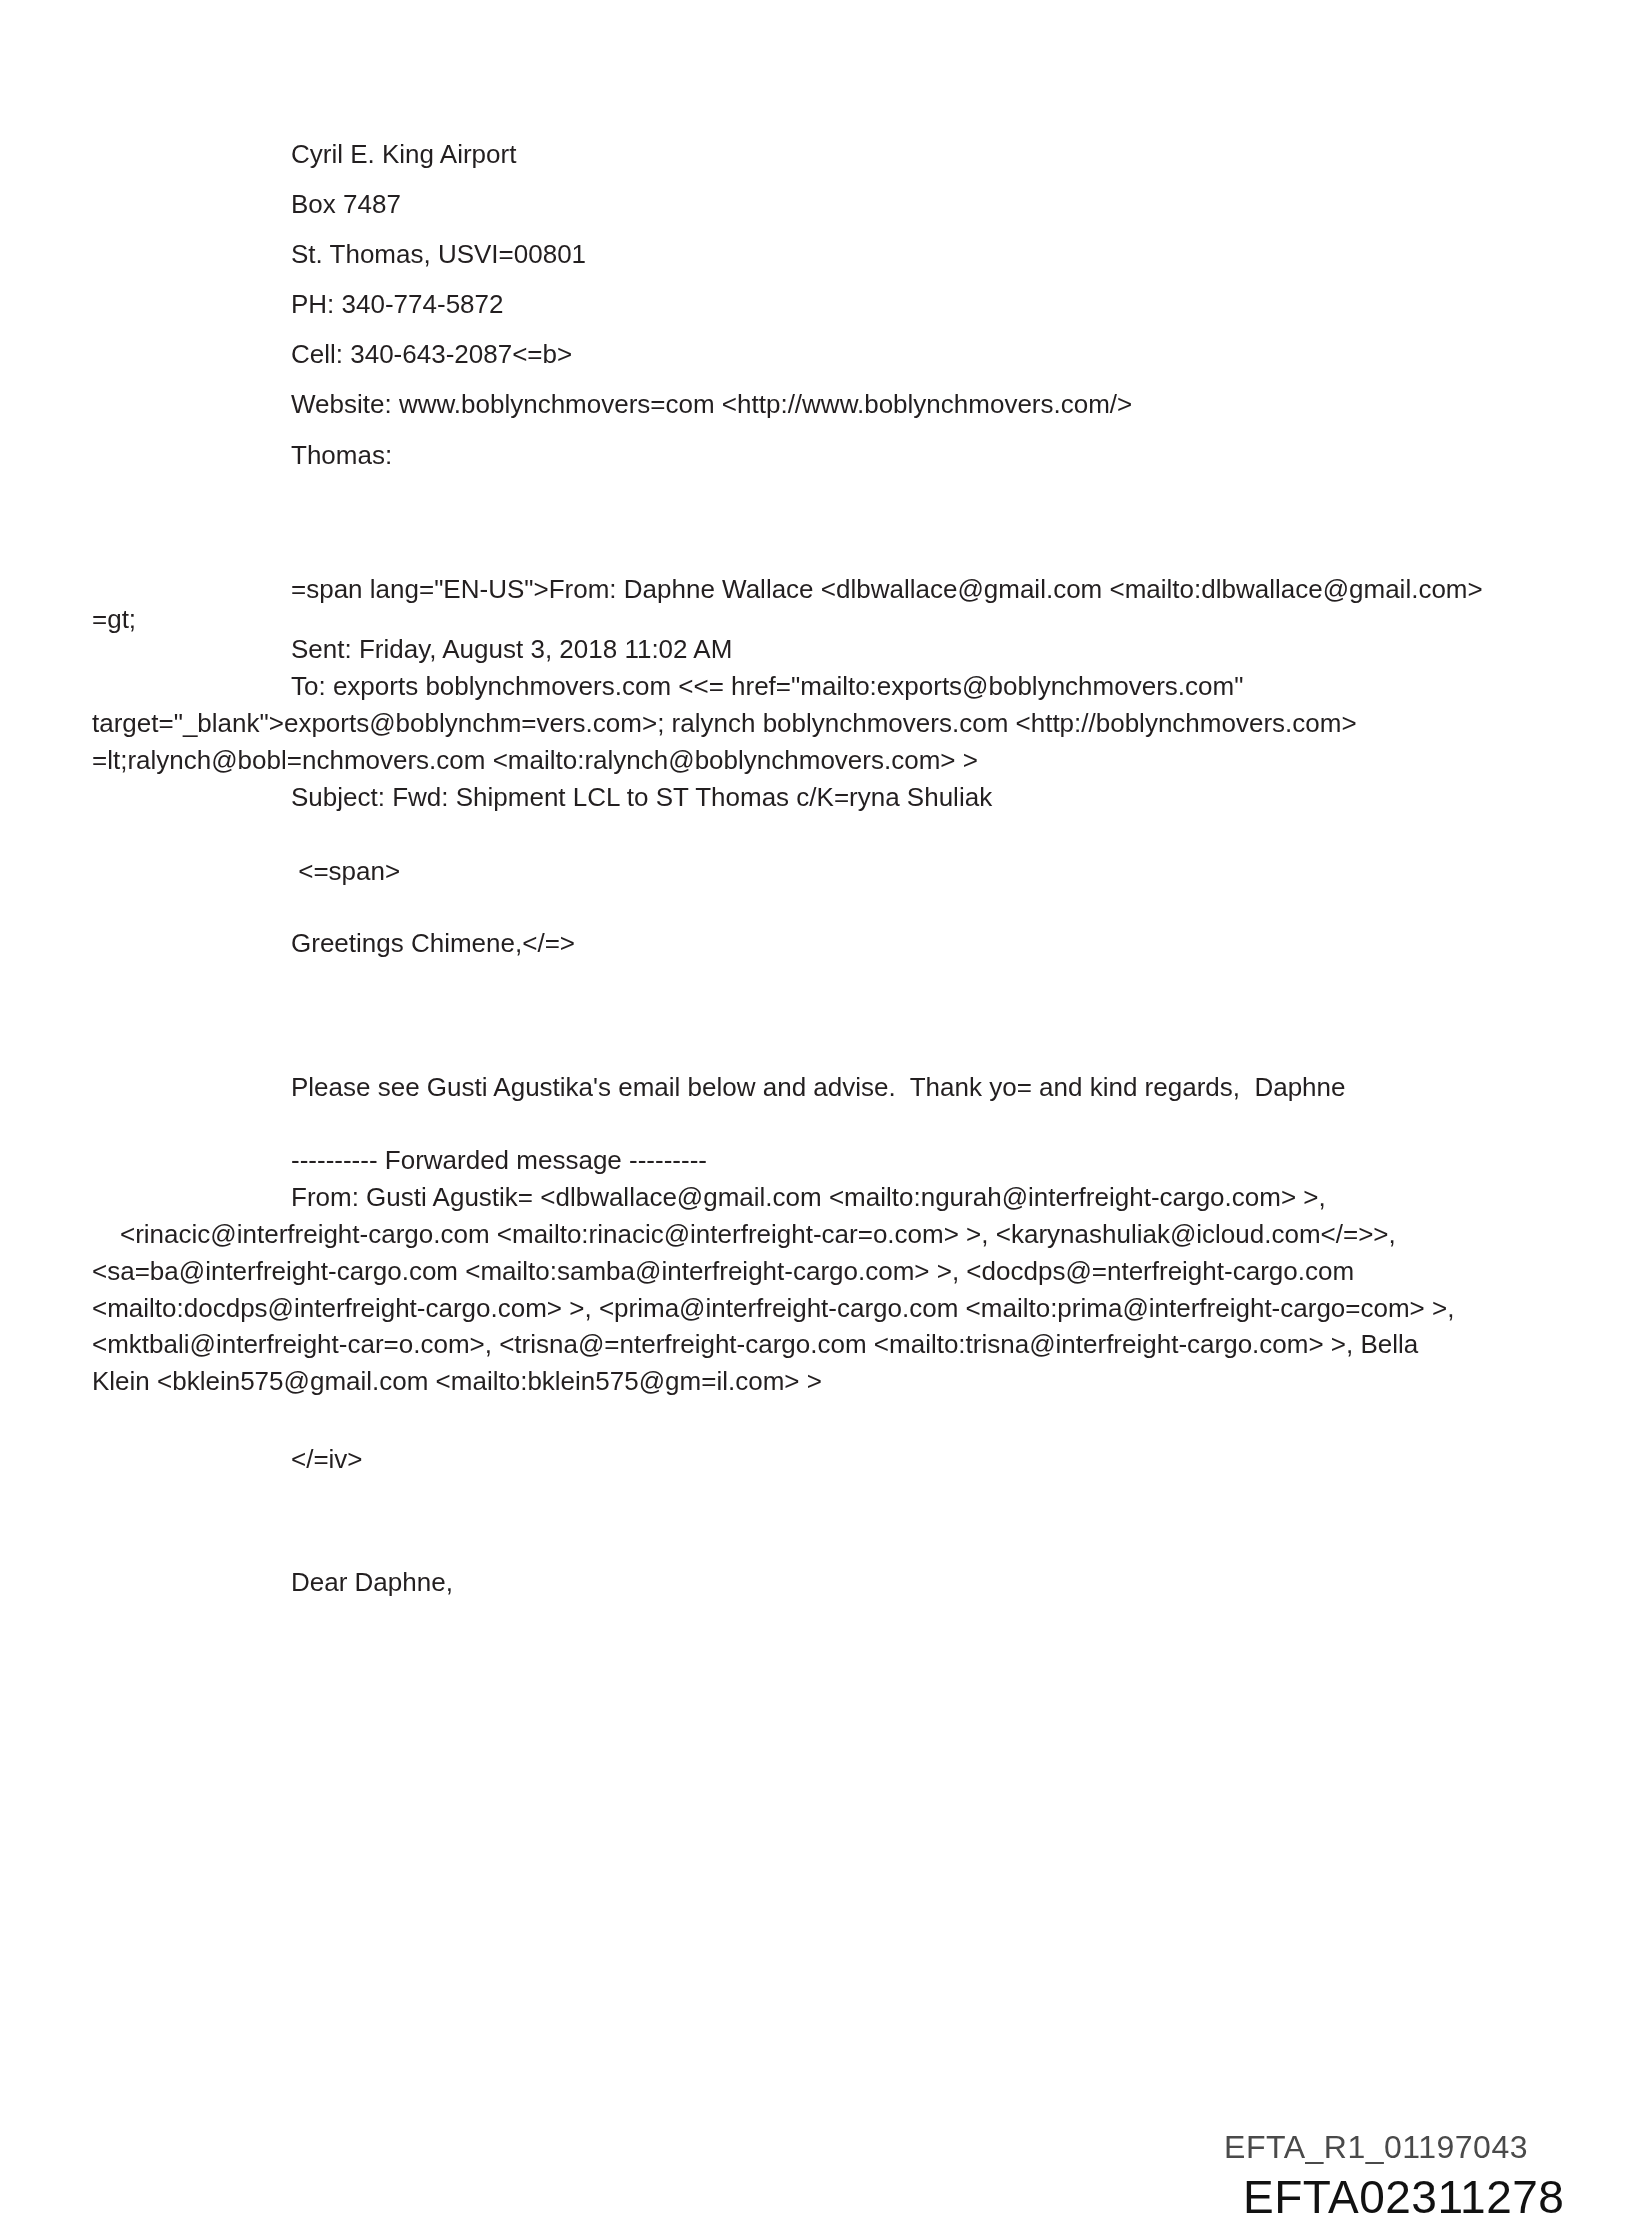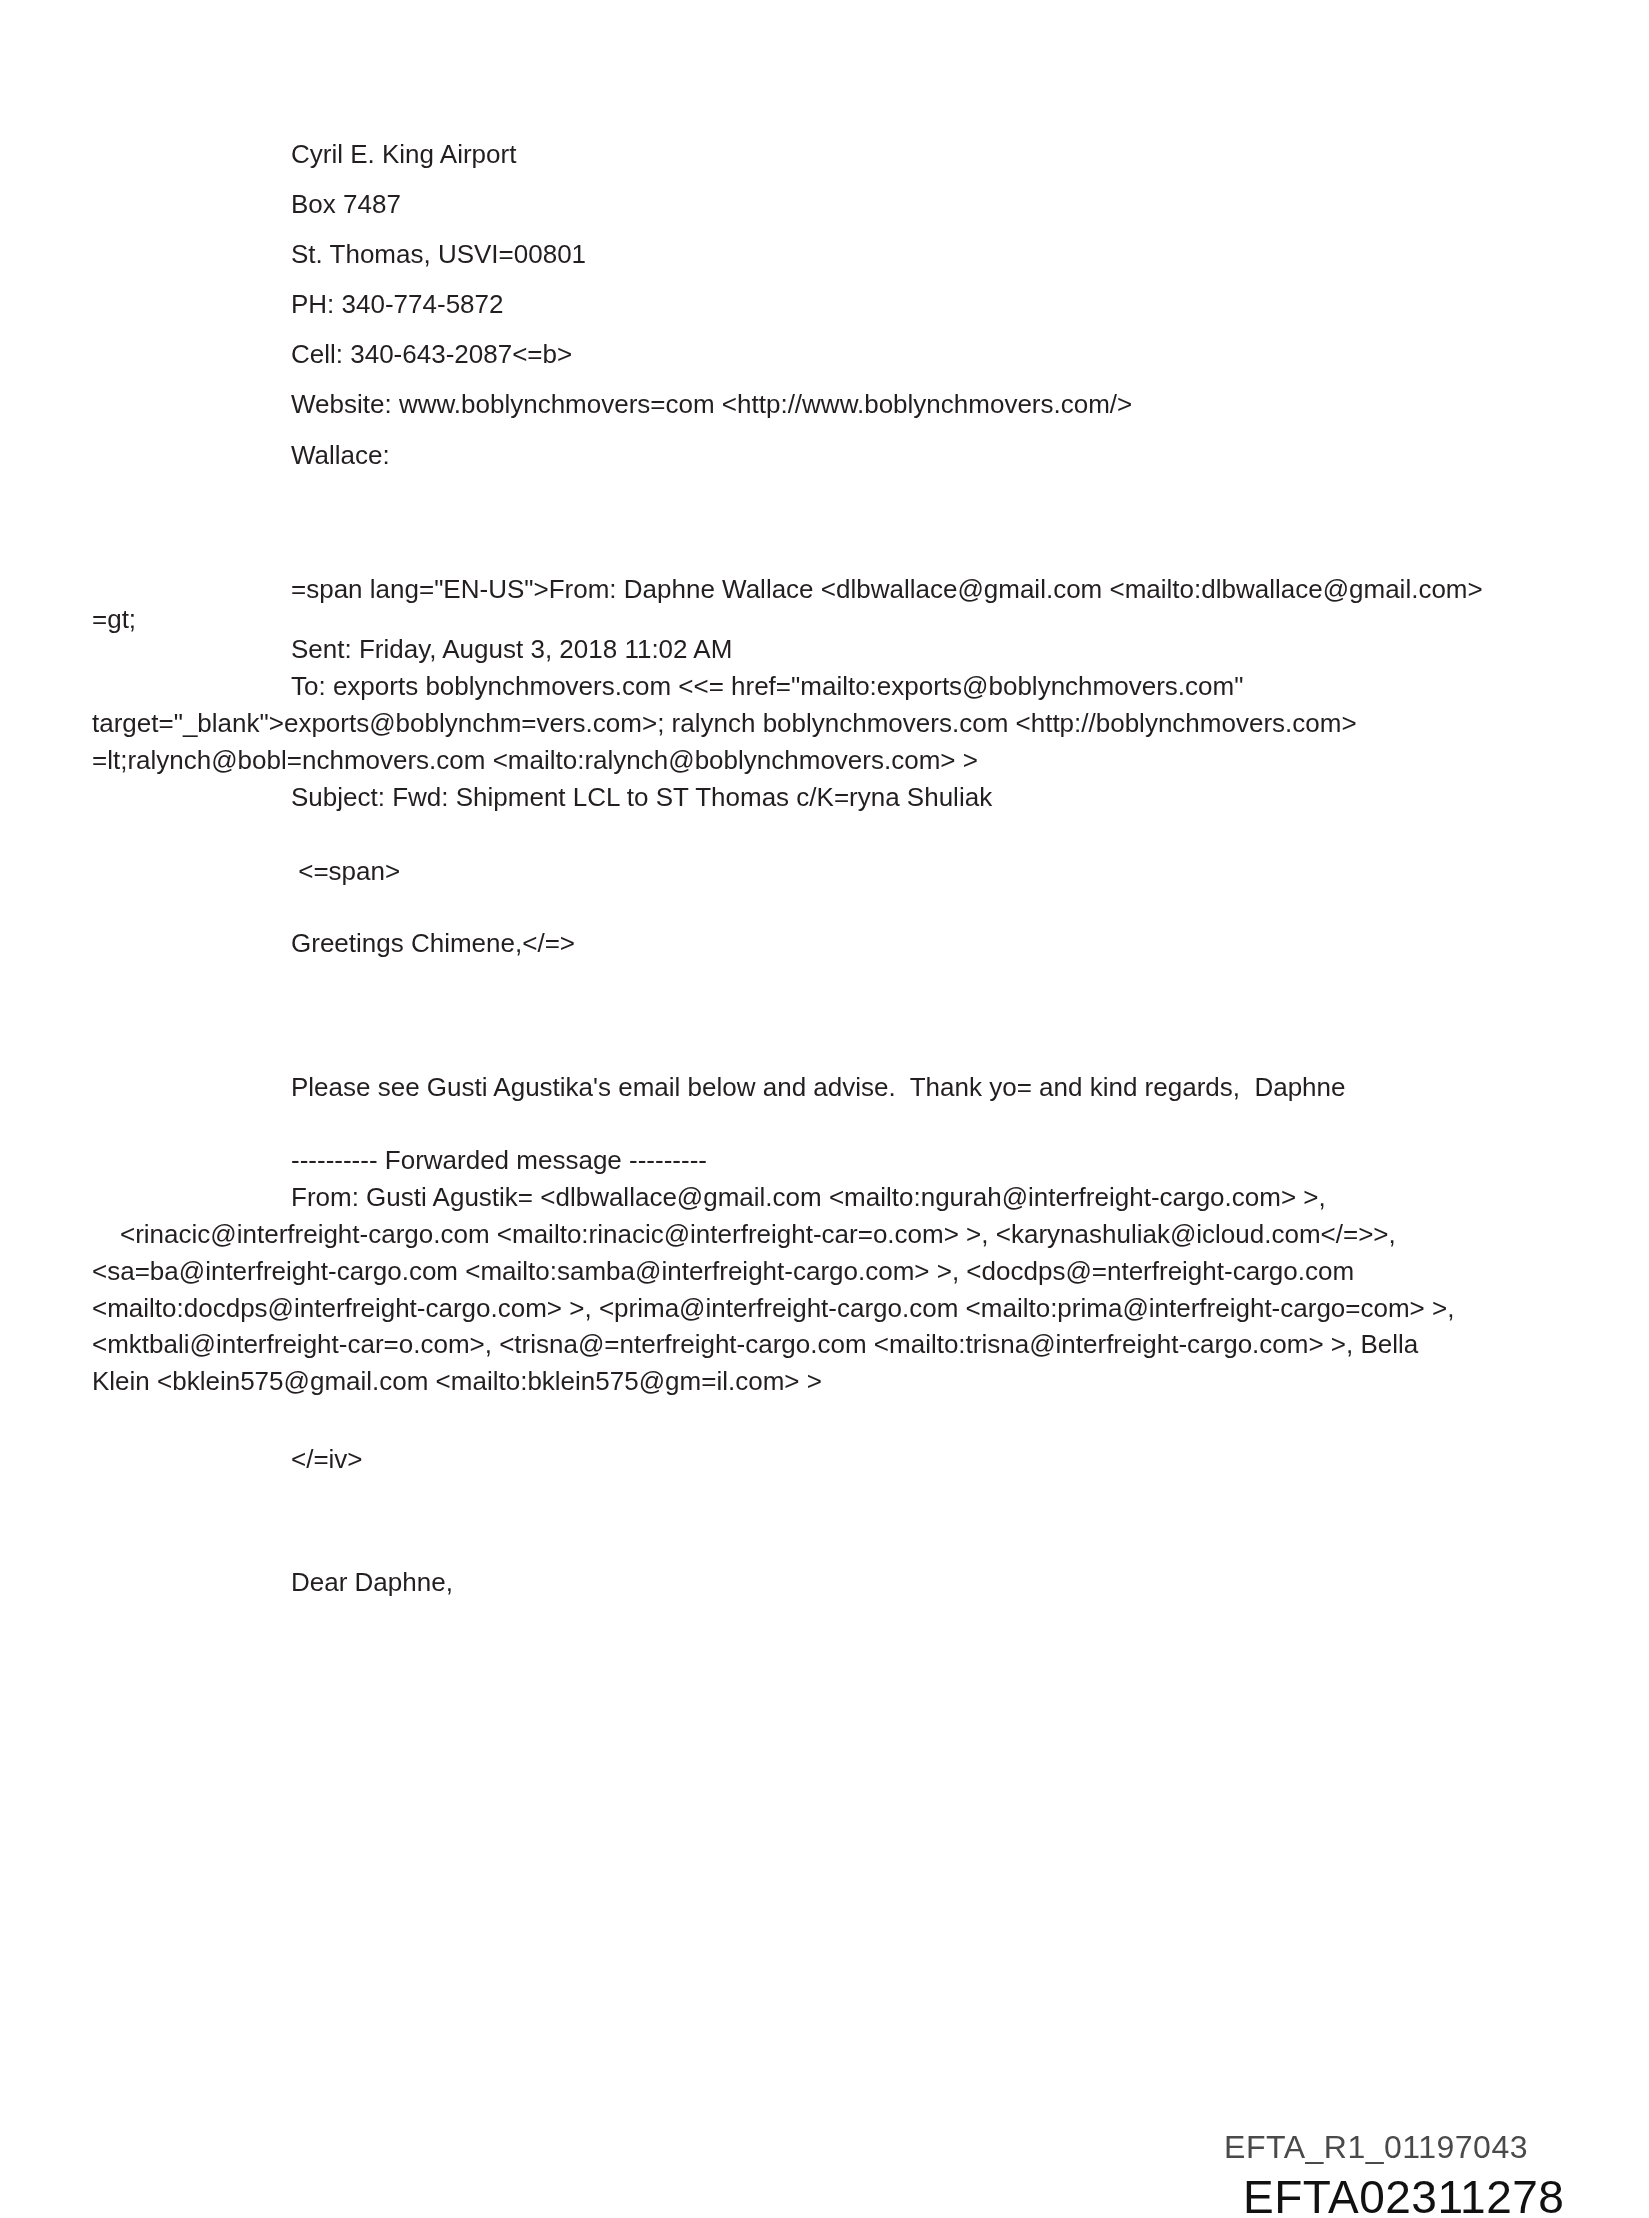--- a/index.html
+++ b/index.html
@@ -81,21 +81,21 @@
 <div class="page">
 
   <div class="doc-body">
 
     <div class="addr-line" style="top:139px;">Cyril E. King Airport</div>
     <div class="addr-line" style="top:189px;">Box 7487</div>
     <div class="addr-line" style="top:239px;">St. Thomas, USVI=00801</div>
     <div class="addr-line" style="top:289px;">PH: 340-774-5872</div>
     <div class="addr-line" style="top:339px;">Cell: 340-643-2087&lt;=b&gt;</div>
     <div class="addr-line" style="top:389px;">Website: www.boblynchmovers=com &lt;http://www.boblynchmovers.com/&gt;</div>
-    <div class="addr-line" style="top:440px;">Wallace:</div>
+    <div class="addr-line" style="top:440px;">Thomas:</div>
 
     <div class="flow-line indent-hdr" style="top:574px;">=span lang="EN-US"&gt;From: Daphne Wallace &lt;dlbwallace@gmail.com &lt;mailto:dlbwallace@gmail.com&gt;</div>
     <div class="flow-line" style="left:92px; top:604px;">=gt;</div>
     <div class="flow-line indent-hdr" style="top:634px;text-align:center;">Sent: Friday, August 3, 2018 11:02 AM</div>
     <div class="flow-line indent-hdr" style="top:671px;">To: exports boblynchmovers.com &lt;&lt;= href="mailto:exports@boblynchmovers.com"</div>
     <div class="flow-line indent-full" style="top:708px;">target="_blank"&gt;exports@boblynchm=vers.com&gt;; ralynch boblynchmovers.com &lt;http://boblynchmovers.com&gt;</div>
     <div class="flow-line indent-full" style="top:745px;">=lt;ralynch@bobl=nchmovers.com &lt;mailto:ralynch@boblynchmovers.com&gt; &gt;</div>
     <div class="flow-line indent-hdr" style="top:782px;">Subject: Fwd: Shipment LCL to ST Thomas c/K=ryna Shuliak</div>
 
     <div class="flow-line indent-hdr" style="top:856px;"> &lt;=span&gt;</div>

